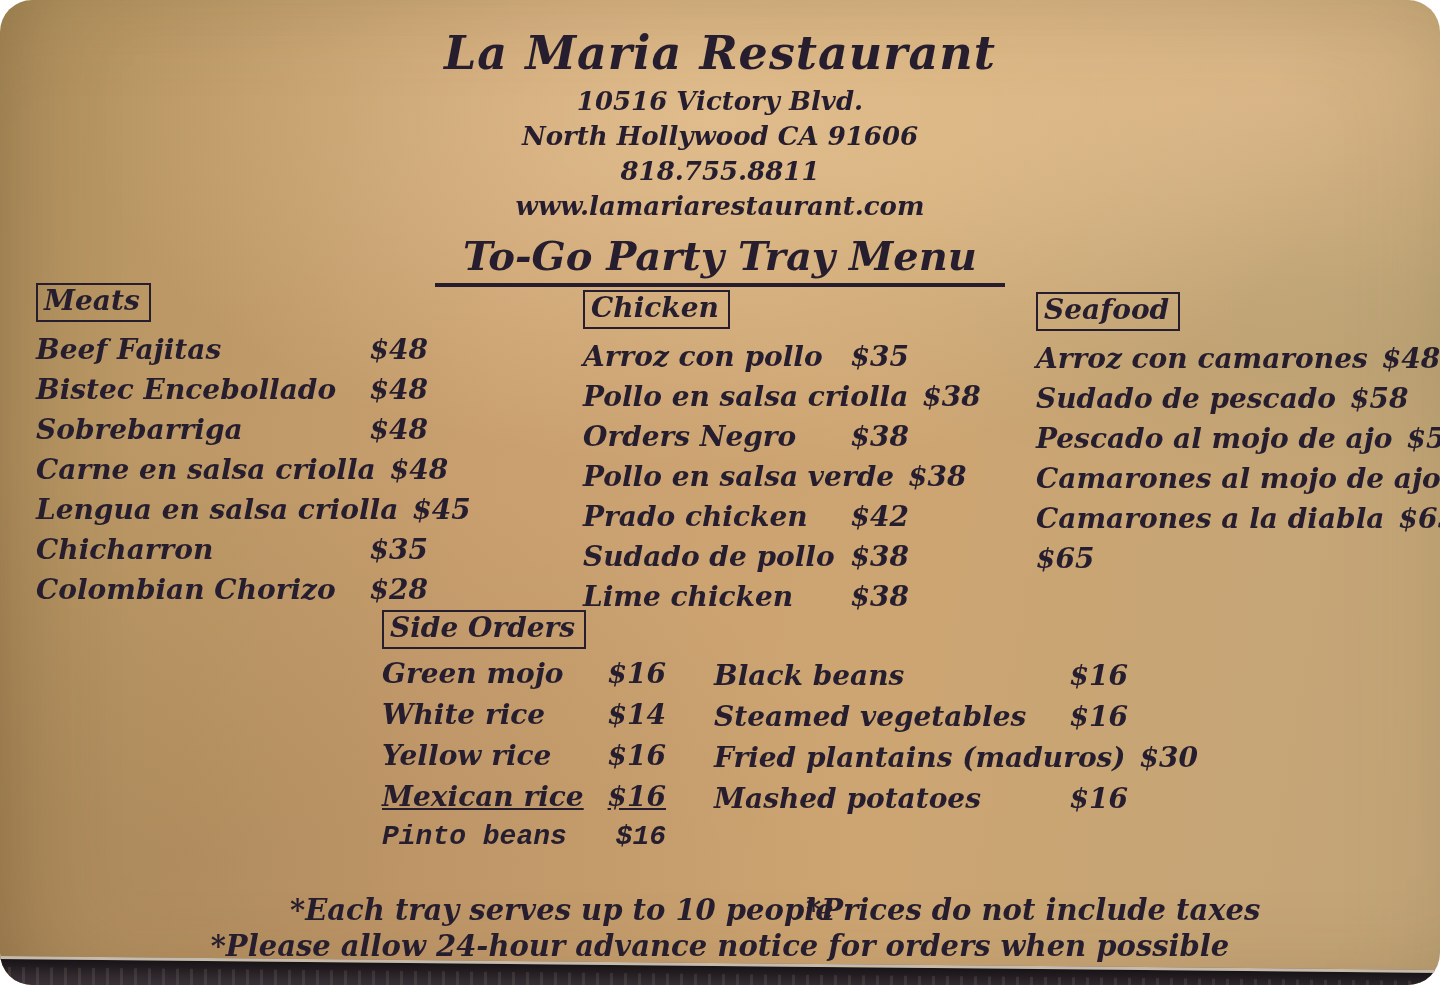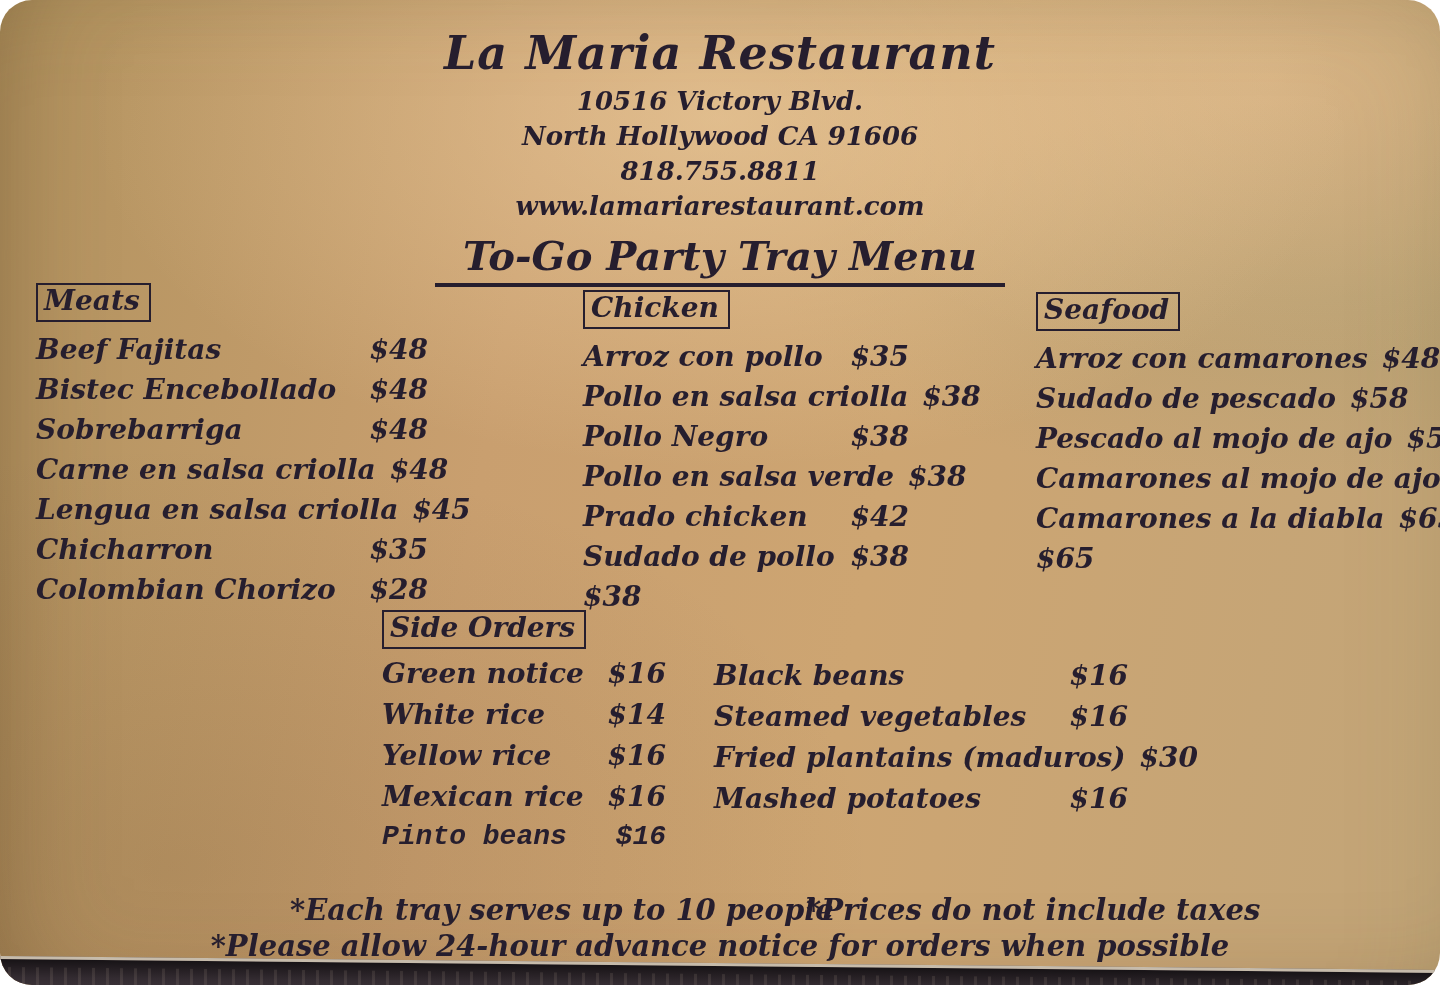--- a/index.html
+++ b/index.html
@@ -98,36 +98,37 @@
     <div class="items">
         <div class="row">
         <span class="nm">Arroz con pollo</span>
         <span class="pr">$35</span>
       </div>
         <div class="row">
         <span class="nm">Pollo en salsa criolla</span>
         <span class="pr">$38</span>
       </div>
         <div class="row">
-        <span class="nm">Pollo Negro</span>
+        <span class="nm">Orders Negro</span>
         <span class="pr">$38</span>
       </div>
         <div class="row">
         <span class="nm">Pollo en salsa verde</span>
         <span class="pr">$38</span>
       </div>
         <div class="row">
         <span class="nm">Prado chicken</span>
         <span class="pr">$42</span>
       </div>
         <div class="row">
         <span class="nm">Sudado de pollo</span>
         <span class="pr">$38</span>
       </div>
         <div class="row">
+        <span class="nm">Lime chicken</span>
         <span class="pr">$38</span>
       </div>
       </div>
   </div>
 
   <div class="section" style="left:1036px;top:292px;width:368px;">
     <span class="sec-box">Seafood</span>
     <div class="items">
         <div class="row">
         <span class="nm">Arroz con camarones</span>
@@ -155,32 +156,32 @@
       </div>
   </div>
 
   <div class="section" style="left:382px;top:610px;">
     <span class="sec-box">Side Orders</span>
   </div>
 
   <div class="section" style="left:382px;top:646px;width:284px;">
     <div class="items">
         <div class="row" style="height:41px;">
-        <span class="nm">Green notice</span>
+        <span class="nm">Green mojo</span>
         <span class="pr">$16</span>
       </div>
         <div class="row" style="height:41px;">
         <span class="nm">White rice</span>
         <span class="pr">$14</span>
       </div>
         <div class="row" style="height:41px;">
         <span class="nm">Yellow rice</span>
         <span class="pr">$16</span>
       </div>
-        <div class="row" style="height:41px;">
+        <div class="row" style="height:41px;text-decoration:underline;">
         <span class="nm">Mexican rice</span>
         <span class="pr">$16</span>
       </div>
         <div class="row" style="height:41px;font-family:Liberation Mono, monospace;">
         <span class="nm">Pinto beans</span>
         <span class="pr">$16</span>
       </div>
       </div>
   </div>
 

